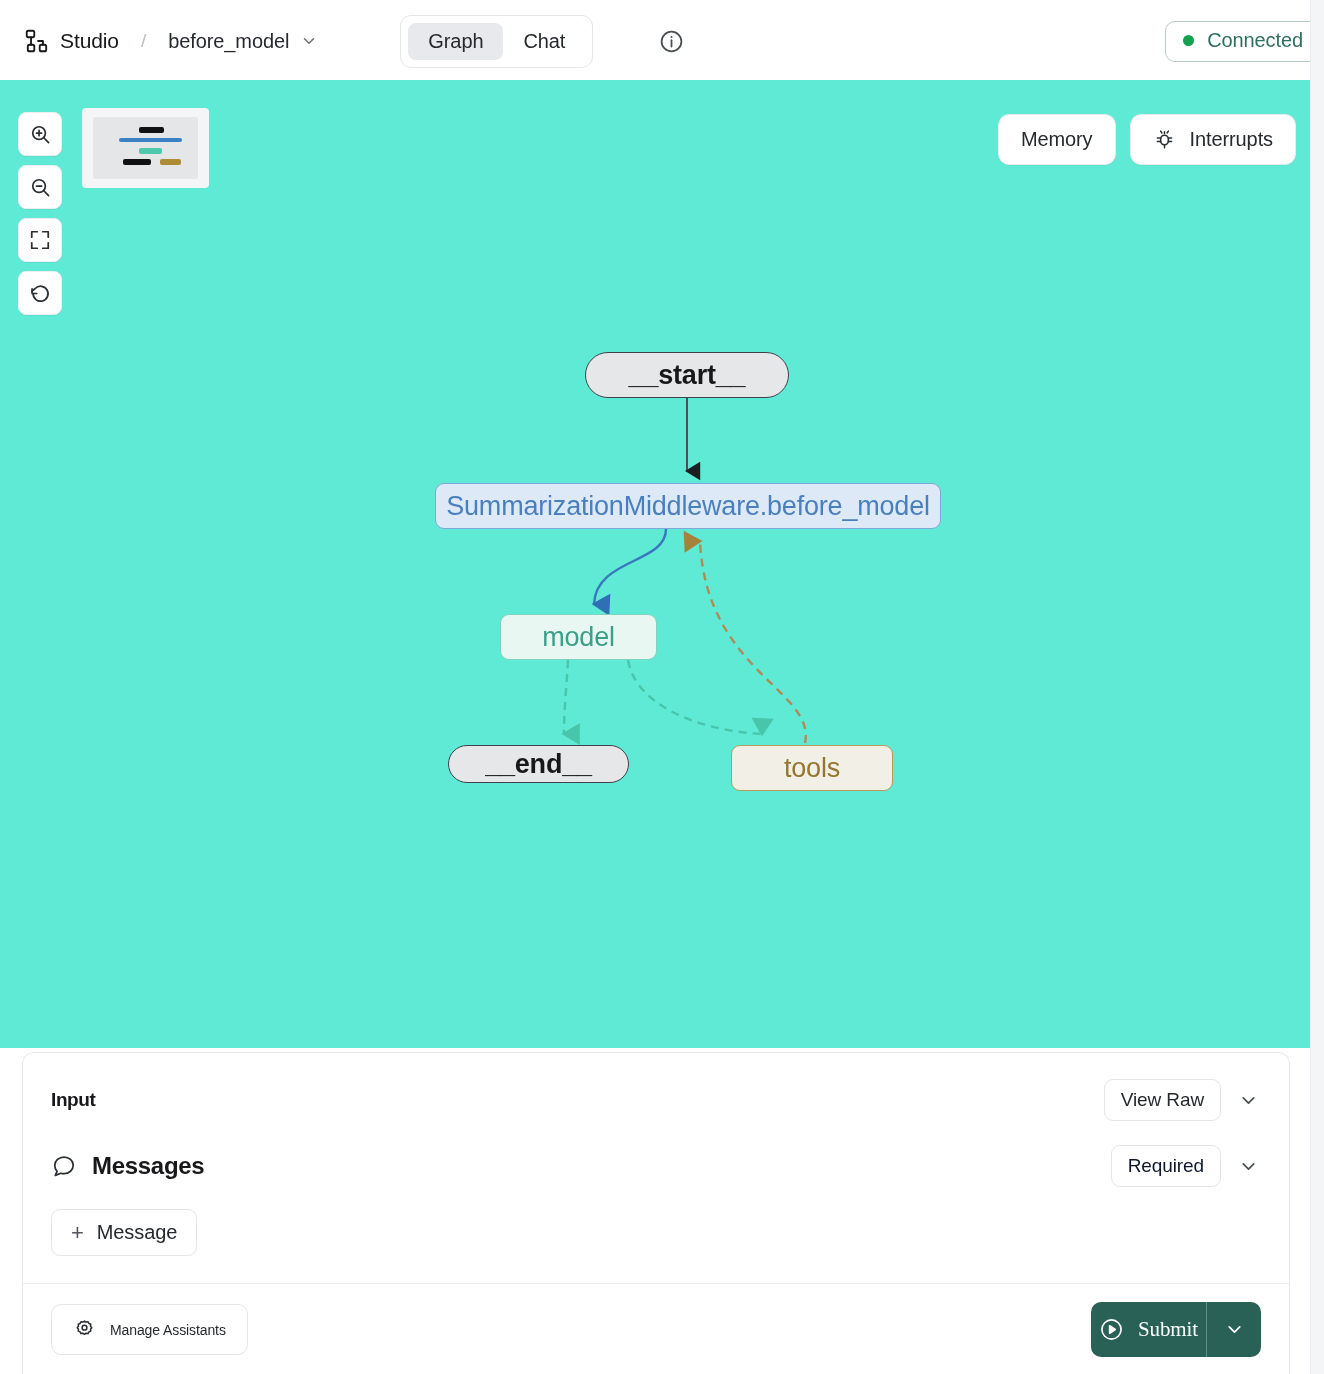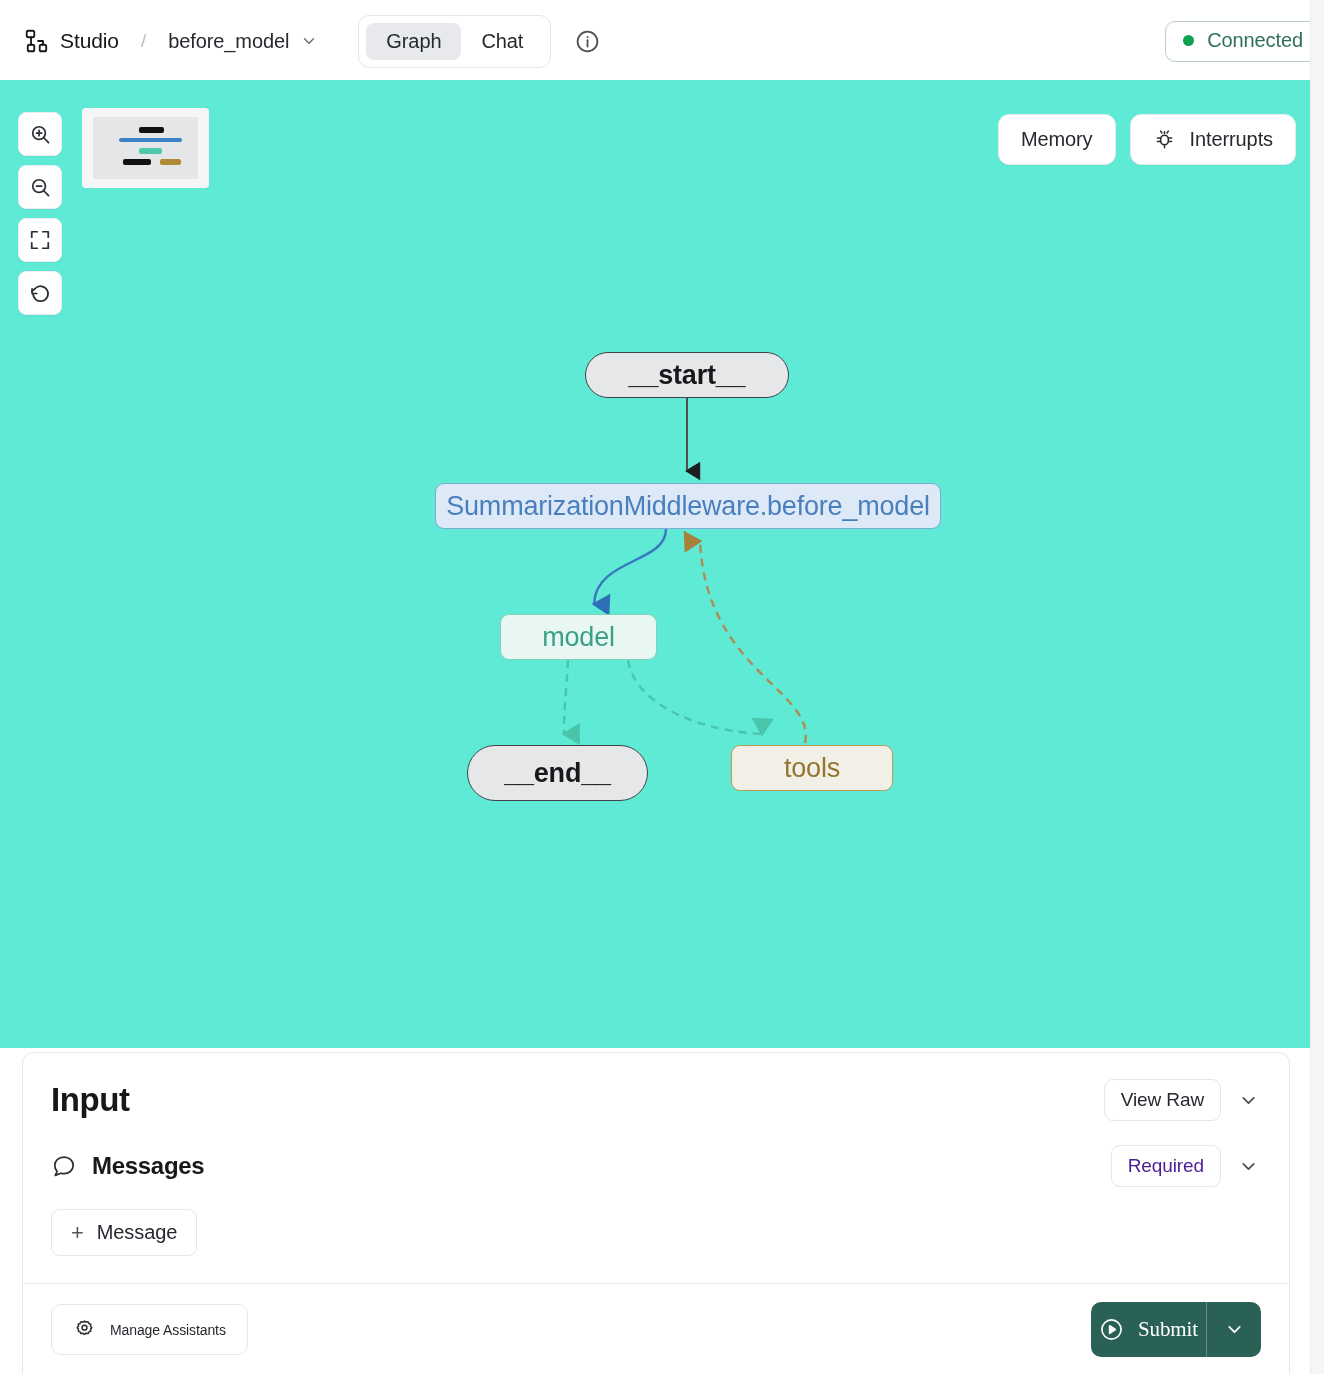--- a/index.html
+++ b/index.html
@@ -24,20 +24,21 @@
   .topbar {
     position: absolute;
     left: 0; top: 0;
     width: 1310px;
     height: 83px;
     background: #ffffff;
     border-bottom: 1px solid #e7e9ec;
     display: flex;
     align-items: center;
     padding: 0 18px 0 24px;
+    gap: 42px;
   }
   .tb-left {
     display: flex;
     align-items: center;
     gap: 0;
   }
   .studio-logo {
     display: flex;
     align-items: center;
     margin-right: 10px;
@@ -247,21 +248,21 @@
     border-bottom: none;
     border-radius: 12px 12px 0 0;
     overflow: hidden;
   }
   .ip-head {
     display: flex;
     align-items: center;
     padding: 26px 28px 0 28px;
   }
   .ip-title {
-    font-size: 33px;
+    font-size: 19px;
     font-weight: 700;
     color: #18181b;
     letter-spacing: -0.4px;
   }
   .ip-head-right {
     margin-left: auto;
     display: flex;
     align-items: center;
     gap: 14px;
   }
@@ -269,21 +270,21 @@
     border: 1px solid #e4e6ea;
     border-radius: 9px;
     background: #ffffff;
     padding: 9px 16px;
     font-size: 19px;
     color: #26292e;
     cursor: pointer;
     letter-spacing: -0.1px;
     font-family: inherit;
   }
-  .ghost-btn.muted { color: #4c1d95; }
+  .ghost-btn.muted { color: #0f172a; }
   .chev-btn {
     width: 26px; height: 26px;
     display: flex; align-items: center; justify-content: center;
     cursor: pointer;
   }
 
   .ip-section {
     display: flex;
     align-items: center;
     padding: 24px 28px 0 28px;
@@ -536,21 +537,21 @@
     </div>
 
     <div class="node node-mw" style="left:435px;top:403px;width:506px;height:46px;">
       <span>SummarizationMiddleware.before_model</span>
     </div>
 
     <div class="node node-model" style="left:500px;top:534px;width:157px;height:46px;">
       <span>model</span>
     </div>
 
-    <div class="node node-terminal" style="left:467px;top:665px;width:181px;height:56px;">
+    <div class="node node-terminal" style="left:448px;top:665px;width:181px;height:38px;">
       <span>__end__</span>
     </div>
 
     <div class="node node-tools" style="left:731px;top:665px;width:162px;height:46px;">
       <span>tools</span>
     </div>
   </div>
 
   <div class="input-panel">
 

